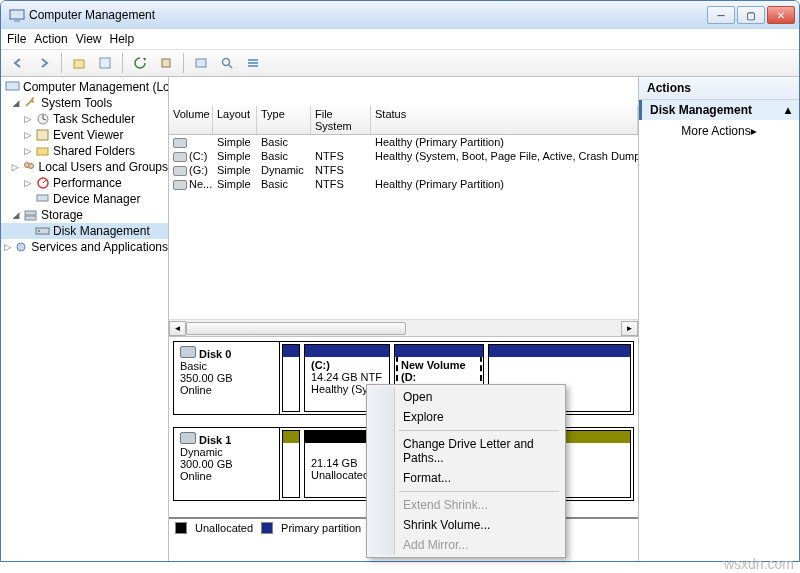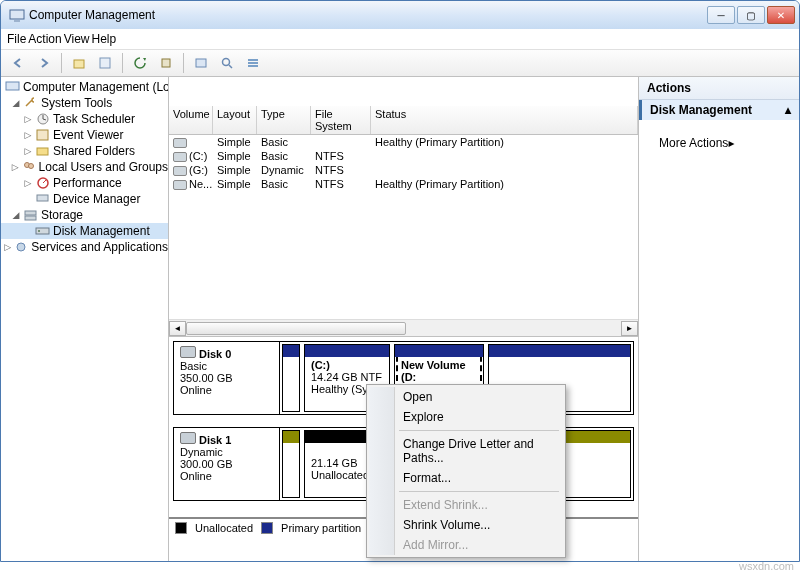--- a/index.html
+++ b/index.html
@@ -7,21 +7,21 @@
 
 .window { border: 1px solid #4b79b0; width: 800px; height: 562px; background: #fff; display: flex; flex-direction: column; border-radius: 6px 6px 0 0; overflow: hidden; }
 
 .titlebar { height: 28px; background: linear-gradient(#f2f6fb, #d9e7f8 50%, #c6dbf2); display: flex; align-items: center; padding: 0 4px; }
 .titlebar .appicon { width:16px; height:16px; margin: 0 4px; }
 .title { flex: 1; font-size: 12px; color: #000; }
 .winbtns { display: flex; gap: 2px; }
 .winbtn { width: 28px; height: 18px; border: 1px solid #8aa9c8; border-radius: 2px; background: linear-gradient(#f3f7fc,#dce8f6); display:flex; align-items:center; justify-content:center; font-size:10px; }
 .winbtn.close { background: linear-gradient(#f5a6a0,#d94e3f); border-color:#a53; color:#fff; }
 
-.menubar { height: 20px; display: flex; align-items: center; gap: 2px; padding: 0 6px; }
+.menubar { height: 20px; display: flex; align-items: center; gap: 8px; padding: 0 6px; }
 .menubar span { cursor: default; }
 
 .toolbar { height: 28px; border-top:1px solid #e0e0e0; border-bottom:1px solid #c0c0c0; background: linear-gradient(#fdfdfd,#eee); display:flex; align-items:center; gap:4px; padding:0 6px; }
 .toolbtn { width:22px; height:22px; border:1px solid transparent; border-radius:2px; display:flex; align-items:center; justify-content:center; }
 .tooldiv { width:1px; height:20px; background:#c0c0c0; margin:0 2px;}
 
 .body { flex:1; display:flex; min-height:0; }
 .tree { width:168px; border-right:1px solid #c0c0c0; padding:2px 0; overflow:hidden; }
 .trow { display:flex; align-items:center; height:16px; padding-left:2px; white-space:nowrap; }
 .trow.sel { background:#cfe3f7; }
@@ -52,29 +52,29 @@
 .cap.blue{background:#1b2a8b;} .cap.olive{background:#8a8a00;} .cap.black{background:#000;}
 .part.sel{outline:2px dashed #000; outline-offset:-4px;}
 .partbody{margin-top:12px;}
 
 .legend {border-top:2px solid #888; padding:3px 6px; font-size:11px; display:flex; gap:8px; align-items:center;}
 .lsw{width:12px;height:12px;display:inline-block;border:1px solid #888;}
 
 .actions { width:160px; background:#fff; }
 .ahdr { background:linear-gradient(#f4f8fc,#e7eef7); border-bottom:1px solid #c8d4e3; padding:4px 8px; font-weight:bold;}
 .asec { background:#e3eefb; border-left:3px solid #3b6fa6; padding:3px 8px; font-weight:bold; display:flex; justify-content:space-between; align-items:center;}
-.aitem { padding:16px 20px; display:flex; justify-content:flex-start;}
+.aitem { padding:4px 20px; display:flex; justify-content:center;}
 
 .ctxmenu { position:absolute; left:366px; top:384px; width:200px; background:#f2f2f2; border:1px solid #a7a7a7; box-shadow:3px 3px 6px rgba(0,0,0,.3); padding:2px; font-size:12px;}
 .ctxmenu .gut{width:26px;background:linear-gradient(90deg,#eef1f5,#e4e7eb);position:absolute;left:2px;top:2px;bottom:2px;border-right:1px solid #d0d0d0;}
 .mitem{position:relative;padding:3px 10px 3px 34px; color:#000;}
 .mitem.disabled{color:#9a9a9a;}
 .msep{height:1px;background:#c8c8c8;margin:3px 4px 3px 30px;}
 
-.watermark{position:absolute;right:6px;bottom:1px;color:#bdbdbd;font-size:11px;}
+.watermark{position:absolute;right:6px;bottom:1px;color:#bdbdbd;font-size:14px;}
 </style>
 </head>
 <body>
 
 <div class="window">
   <div class="titlebar">
     <svg class="appicon" viewBox="0 0 16 16">
         <rect x="1" y="3" width="14" height="9" fill="#dbe6f4" stroke="#4a6a95"></rect>
         <rect x="5" y="13" width="6" height="2" fill="#9db3ce"></rect>
       </svg>
@@ -255,20 +255,21 @@
             <div class="col-lay">Simple</div>
             <div class="col-typ">Basic</div>
             <div class="col-fs"></div>
             <div class="col-sta">Healthy (Primary Partition)</div>
           </div>
         <div class="vrow">
             <div class="col-vol"><span class="volicon"></span><span>(C:)</span></div>
             <div class="col-lay">Simple</div>
             <div class="col-typ">Basic</div>
             <div class="col-fs">NTFS</div>
+            <div class="col-sta">Healthy (System, Boot, Page File, Active, Crash Dump</div>
           </div>
         <div class="vrow">
             <div class="col-vol"><span class="volicon"></span><span>(G:)</span></div>
             <div class="col-lay">Simple</div>
             <div class="col-typ">Dynamic</div>
             <div class="col-fs">NTFS</div>
           </div>
         <div class="vrow">
             <div class="col-vol"><span class="volicon"></span><span>Ne...</span></div>
             <div class="col-lay">Simple</div>

